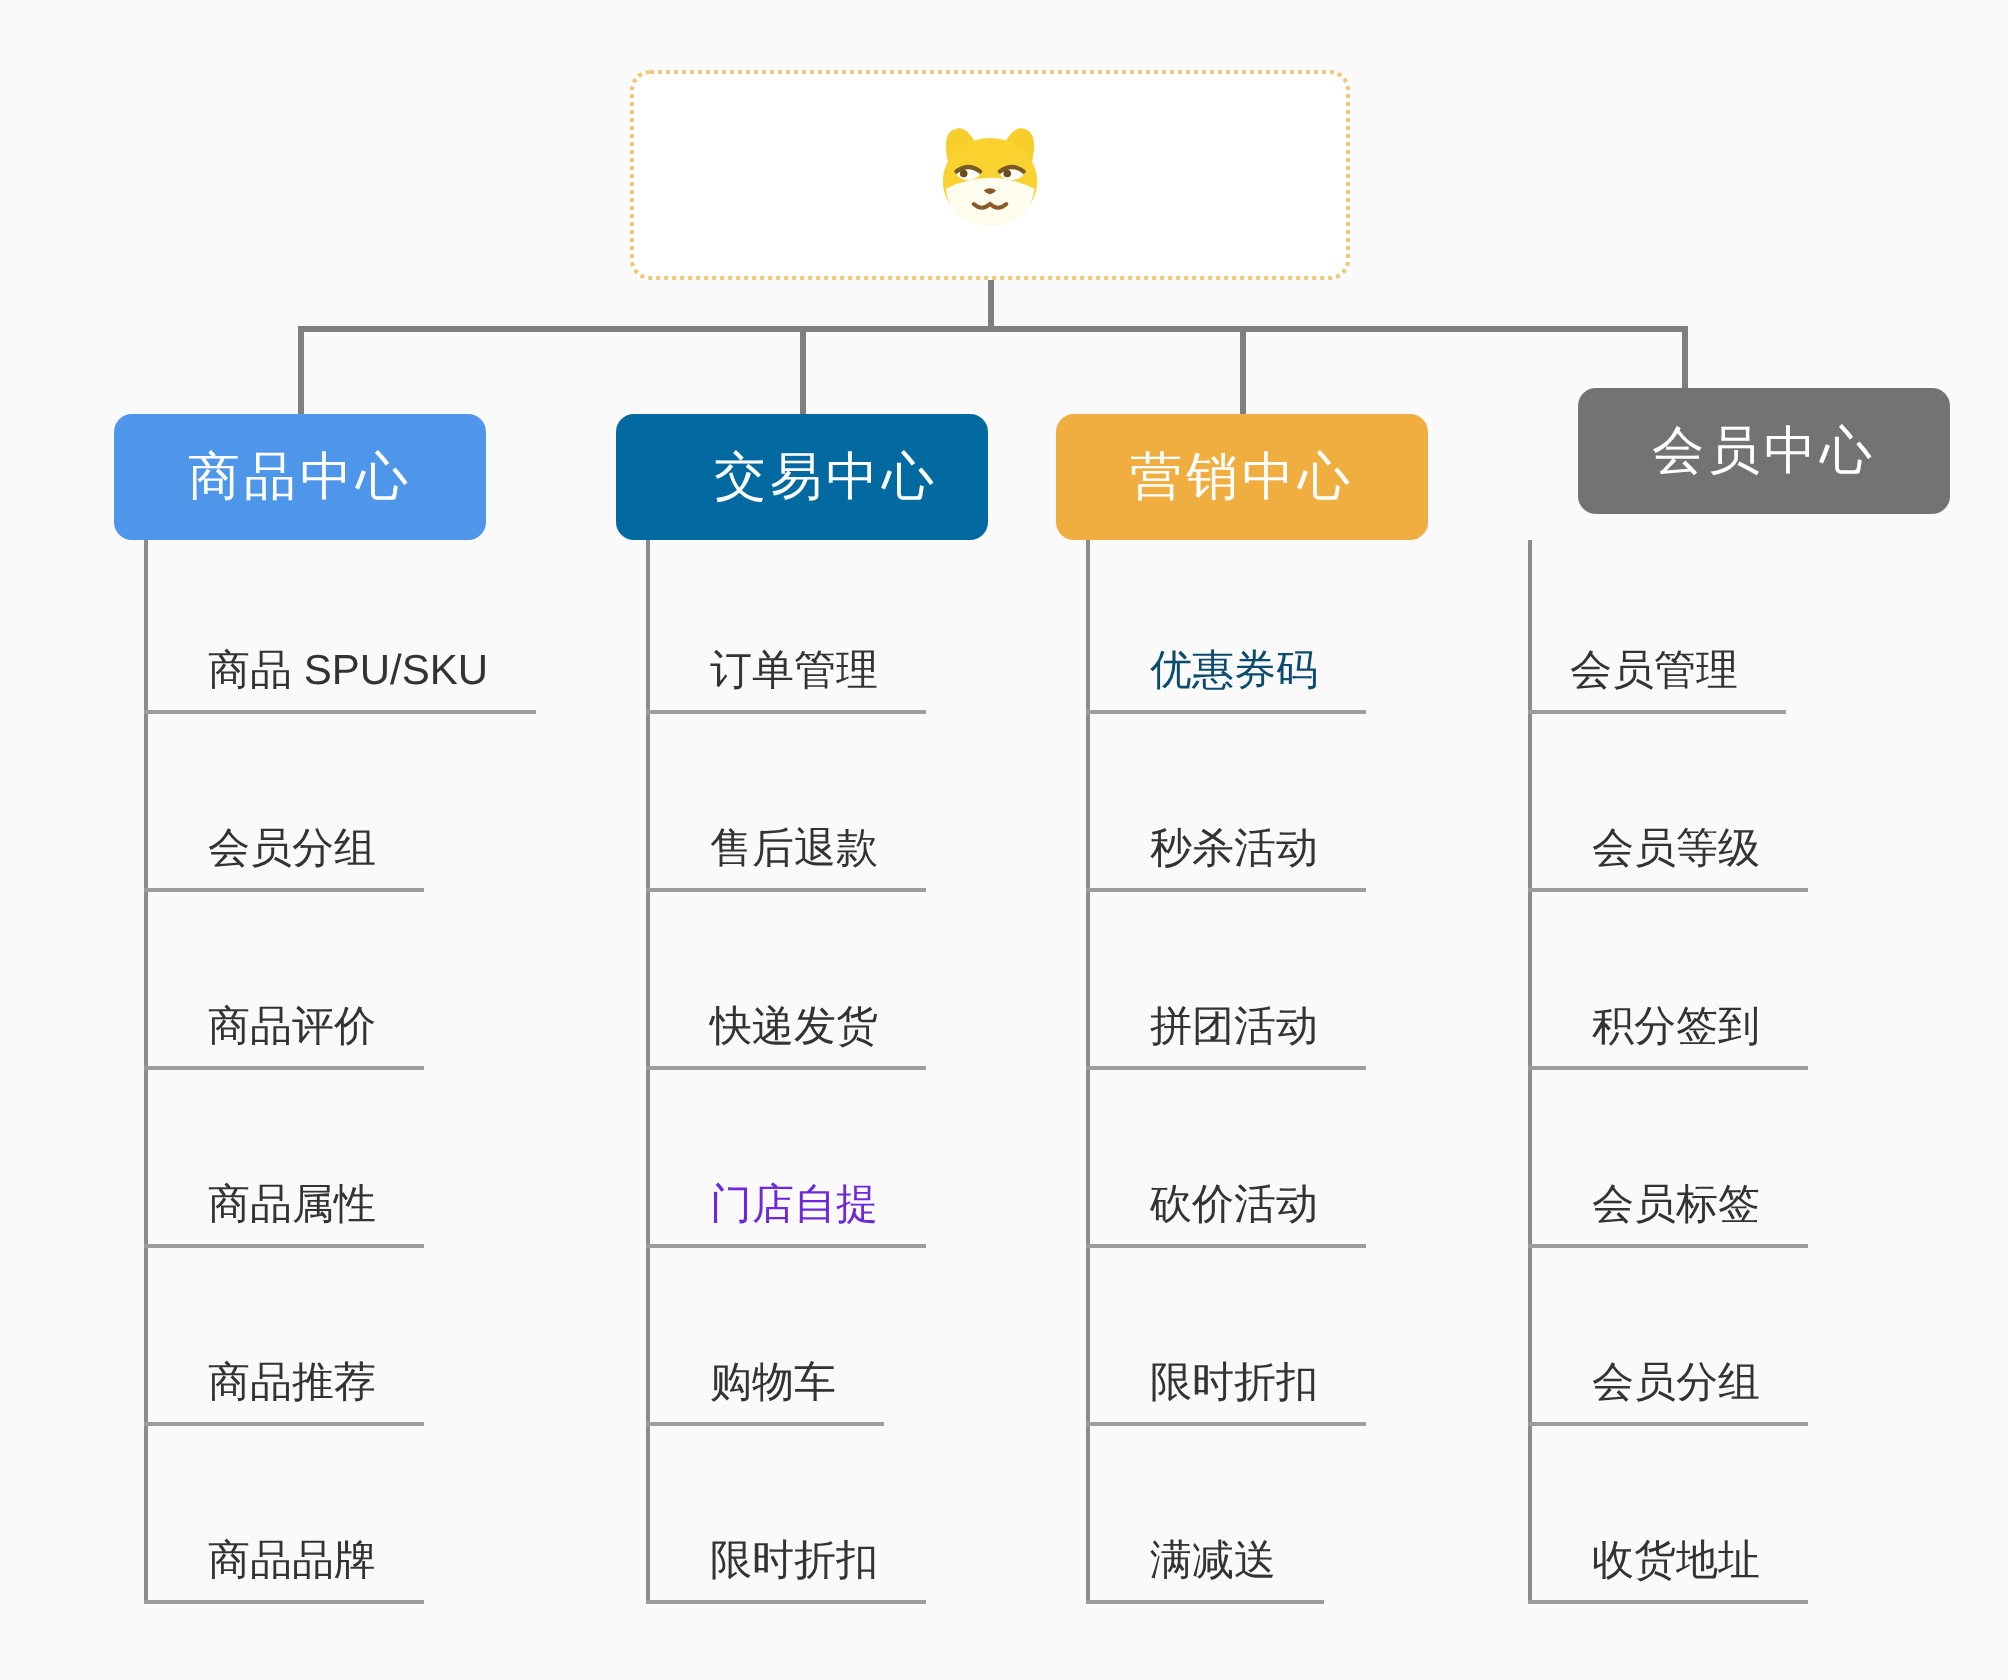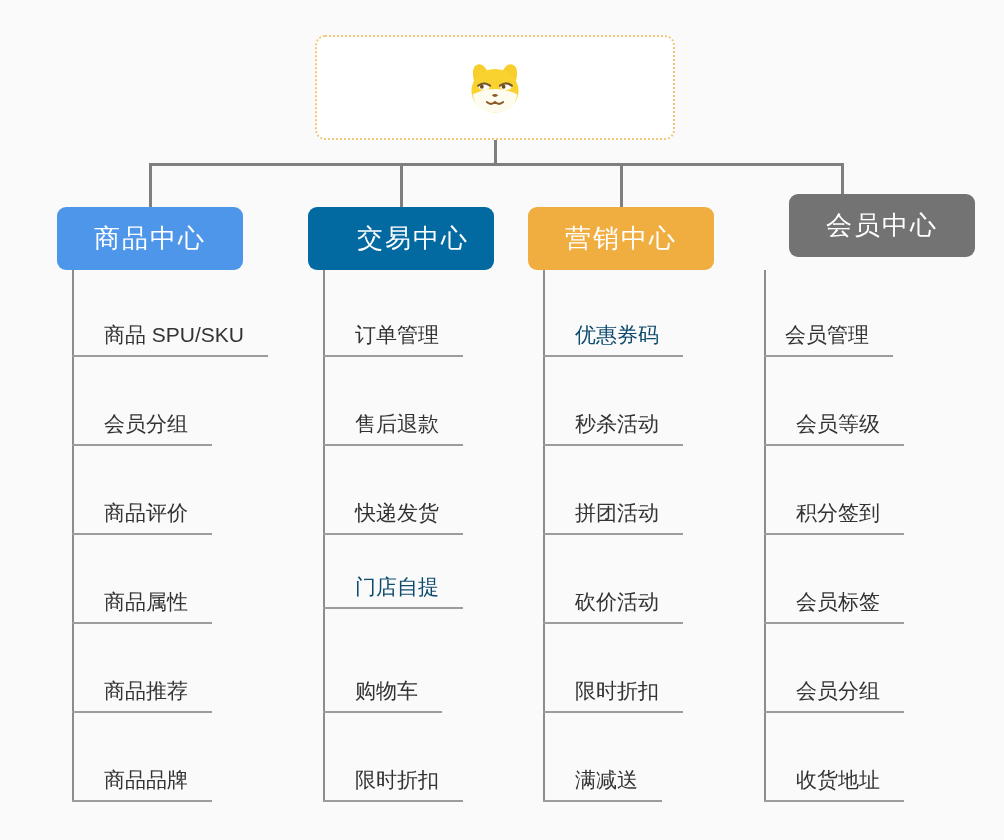--- a/index.html
+++ b/index.html
@@ -103,21 +103,21 @@
       <div class="leaf" style="left: 72px; top: 400px; border-bottom-color: rgb(156, 156, 156); color: rgb(51, 51, 51);">会员分组</div>
       <div class="leaf" style="left: 72px; top: 489px; border-bottom-color: rgb(156, 156, 156); color: rgb(51, 51, 51);">商品评价</div>
       <div class="leaf" style="left: 72px; top: 578px; border-bottom-color: rgb(156, 156, 156); color: rgb(51, 51, 51);">商品属性</div>
       <div class="leaf" style="left: 72px; top: 667px; border-bottom-color: rgb(156, 156, 156); color: rgb(51, 51, 51); text-align: right;">商品推荐</div>
       <div class="leaf" style="left: 72px; top: 756px; border-bottom-color: rgb(156, 156, 156); color: rgb(51, 51, 51);">商品品牌</div>
       <div class="branch-header" style="left: 308px; top: 207px; background: #0369a1; padding-left: 24px;">交易中心</div>
       <div class="trunk" style="left: 323px; top: 270px; height: 532px; background: rgb(140, 140, 140);"></div>
       <div class="leaf" style="left: 323px; top: 311px; border-bottom-color: rgb(156, 156, 156); color: rgb(51, 51, 51);">订单管理</div>
       <div class="leaf" style="left: 323px; top: 400px; border-bottom-color: rgb(156, 156, 156); color: rgb(51, 51, 51);">售后退款</div>
       <div class="leaf" style="left: 323px; top: 489px; border-bottom-color: rgb(156, 156, 156); color: rgb(51, 51, 51);">快递发货</div>
-      <div class="leaf" style="left: 323px; top: 563px; border-bottom-color: rgb(156, 156, 156); color: #0c4a6e;">门店自提</div>
+      <div class="leaf" style="left: 323px; top: 578px; border-bottom-color: rgb(156, 156, 156); color: #6d28d9;">门店自提</div>
       <div class="leaf" style="left: 323px; top: 667px; border-bottom-color: rgb(156, 156, 156); color: rgb(51, 51, 51);">购物车</div>
       <div class="leaf" style="left: 323px; top: 756px; border-bottom-color: rgb(156, 156, 156); color: rgb(51, 51, 51);">限时折扣</div>
       <div class="branch-header" style="left: 528px; top: 207px; background: rgb(239, 174, 63);">营销中心</div>
       <div class="trunk" style="left: 543px; top: 270px; height: 532px; background: rgb(140, 140, 140);"></div>
       <div class="leaf" style="left: 543px; top: 311px; border-bottom-color: rgb(156, 156, 156); color: #0c4a6e;">优惠券码</div>
       <div class="leaf" style="left: 543px; top: 400px; border-bottom-color: rgb(156, 156, 156); color: rgb(51, 51, 51);">秒杀活动</div>
       <div class="leaf" style="left: 543px; top: 489px; border-bottom-color: rgb(156, 156, 156); color: rgb(51, 51, 51);">拼团活动</div>
       <div class="leaf" style="left: 543px; top: 578px; border-bottom-color: rgb(156, 156, 156); color: rgb(51, 51, 51);">砍价活动</div>
       <div class="leaf" style="left: 543px; top: 667px; border-bottom-color: rgb(156, 156, 156); color: rgb(51, 51, 51);">限时折扣</div>
       <div class="leaf" style="left: 543px; top: 756px; border-bottom-color: rgb(156, 156, 156); color: rgb(51, 51, 51);">满减送</div>

